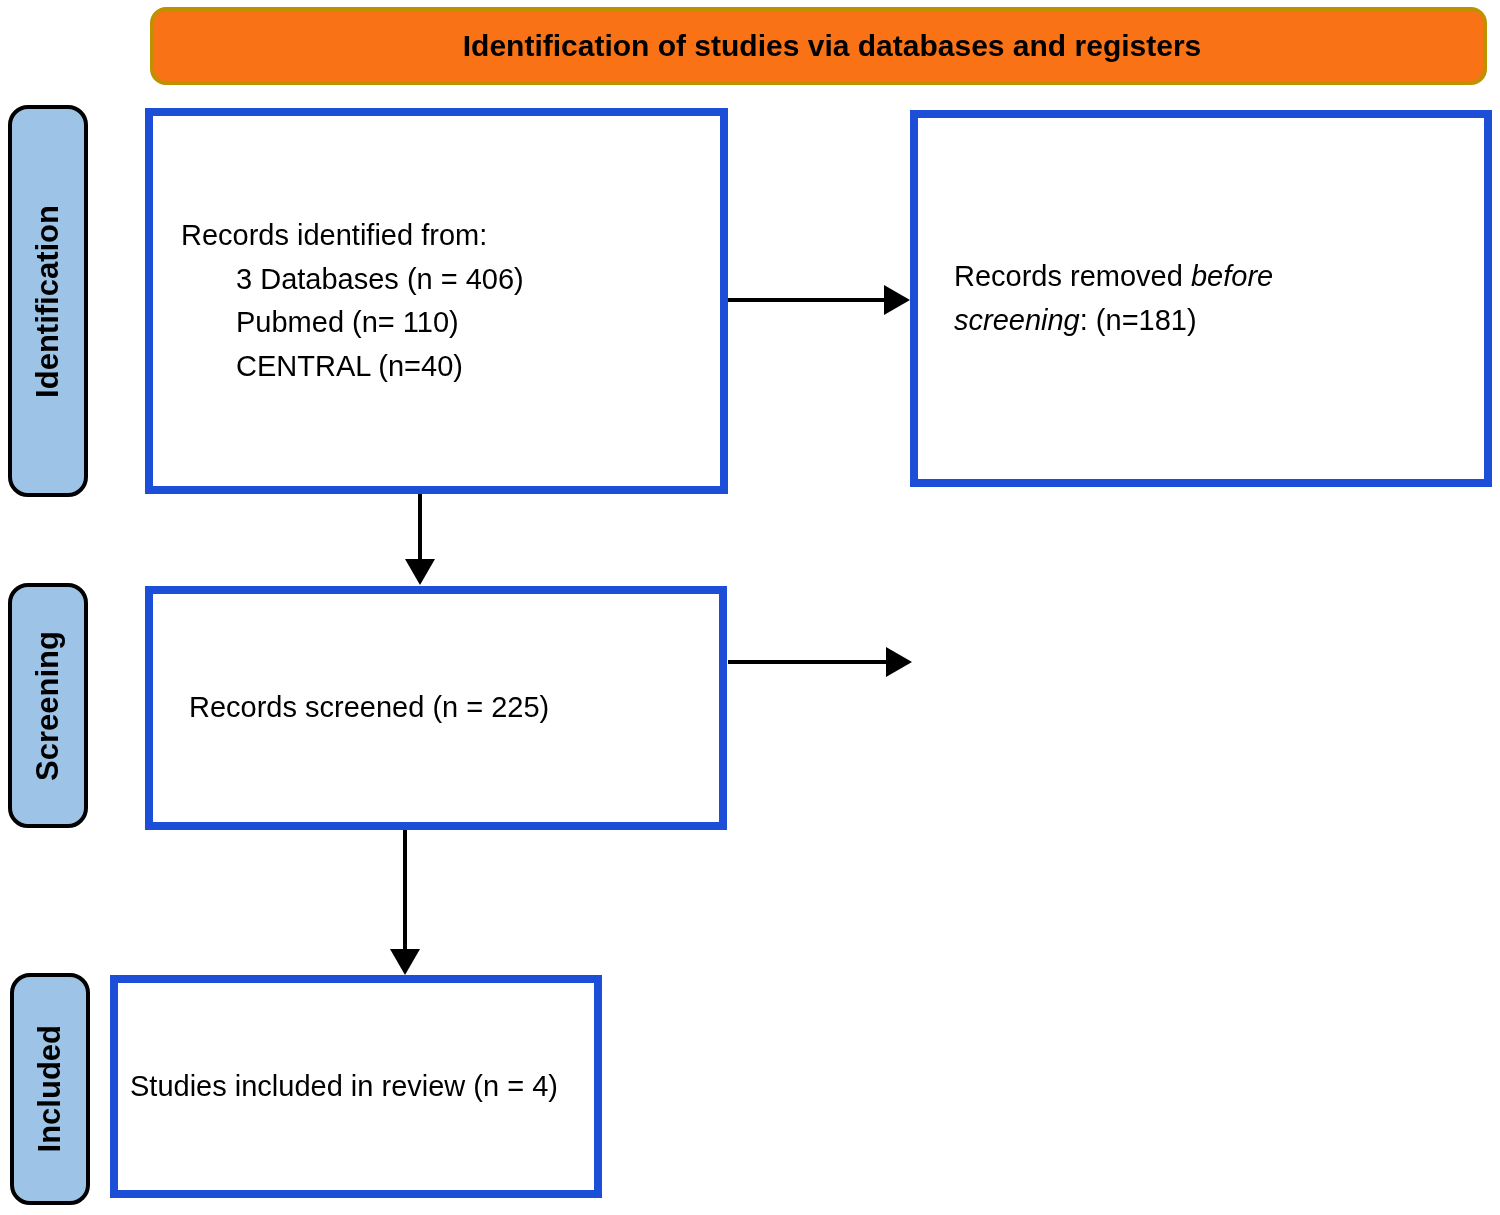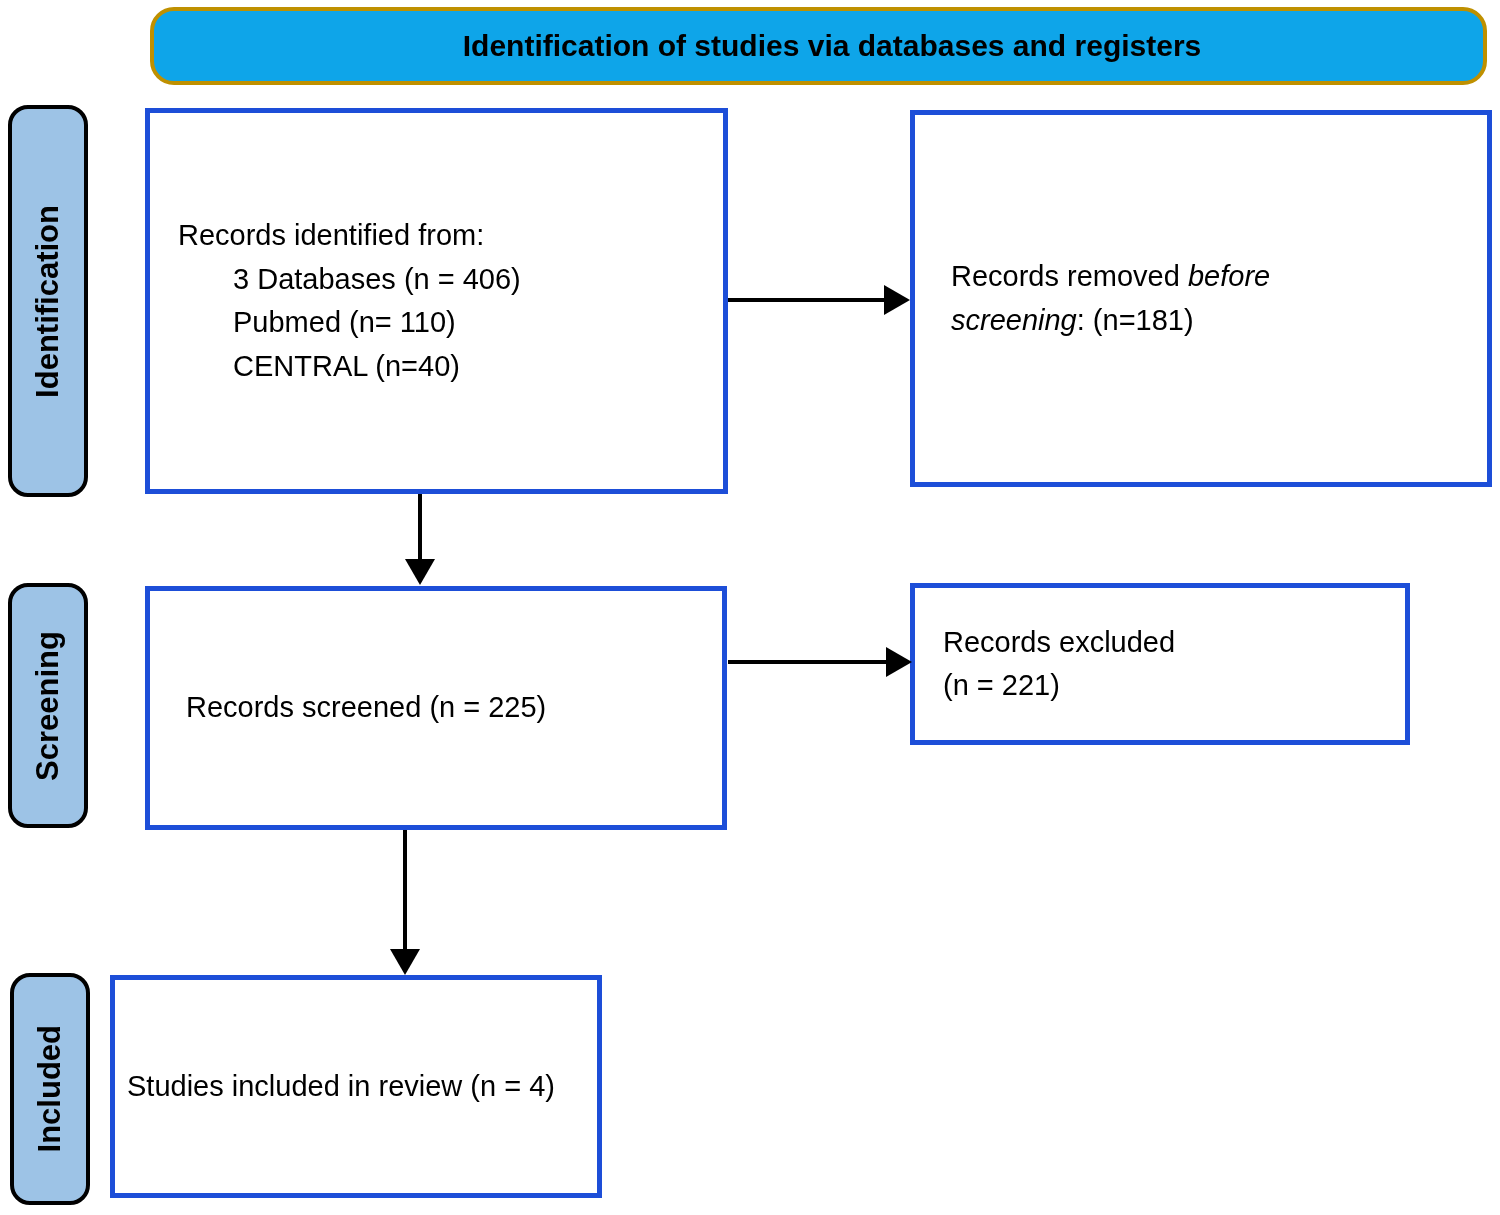--- a/index.html
+++ b/index.html
@@ -11,23 +11,23 @@
     font-family: "Liberation Sans", sans-serif;
     color: #000000;
   }
 
   
   .banner {
     position: absolute;
     left: 150px; top: 7px;
     width: 1337px; height: 78px;
     box-sizing: border-box;
-    background: #0ea5e9;
+    background: #f97316;
     border: 4px solid #BF9000;
-    border-radius: 24px;
+    border-radius: 16px;
     display: flex; align-items: center; justify-content: center;
     font-size: 30px; font-weight: bold; padding-left: 27px;
   }
 
   
   .stage {
     position: absolute;
     width: 80px;
     box-sizing: border-box;
     background: #9DC3E6;
@@ -43,21 +43,21 @@
     transform: rotate(180deg);
     font-size: 31px; font-weight: bold;
     white-space: nowrap;
   }
 
   
   .box {
     position: absolute;
     box-sizing: border-box;
     background: #ffffff;
-    border: 5px solid #1d4ed8;
+    border: 8px solid #1d4ed8;
     display: flex; align-items: center;
     font-size: 29px;
     line-height: 1.5;
   }
   .box-identified { left: 145px; top: 108px; width: 583px; height: 386px; padding-left: 28px; }
   .box-removed    { left: 910px; top: 110px; width: 582px; height: 377px; padding-left: 36px; }
   .box-screened   { left: 145px; top: 586px; width: 582px; height: 244px; padding-left: 36px; }
   .box-excluded   { left: 910px; top: 583px; width: 500px; height: 162px; padding-left: 28px; }
   .box-included   { left: 110px; top: 975px; width: 492px; height: 223px; padding-left: 12px; }
   .indent { padding-left: 55px; }
@@ -127,26 +127,20 @@
   </div>
 
   <div class="box box-removed">
     <div class="removed-text"><span>Records removed </span><i>before screening</i><span>: (n=181)</span></div>
   </div>
 
   <div class="box box-screened">
     <div>Records screened (n = 225)</div>
   </div>
 
-  <div class="box box-excluded">
-    <div>
-      <div>Records excluded</div>
-      <div>(n = 221)</div>
-    </div>
-  </div>
 
   <div class="box box-included">
     <div>Studies included in review (n = 4)</div>
   </div>
 
   <div class="arrow-h arrow-h1"></div>
   <div class="arrow-v arrow-v1"></div>
   <div class="arrow-h arrow-h2"></div>
   <div class="arrow-v arrow-v2"></div>
 

